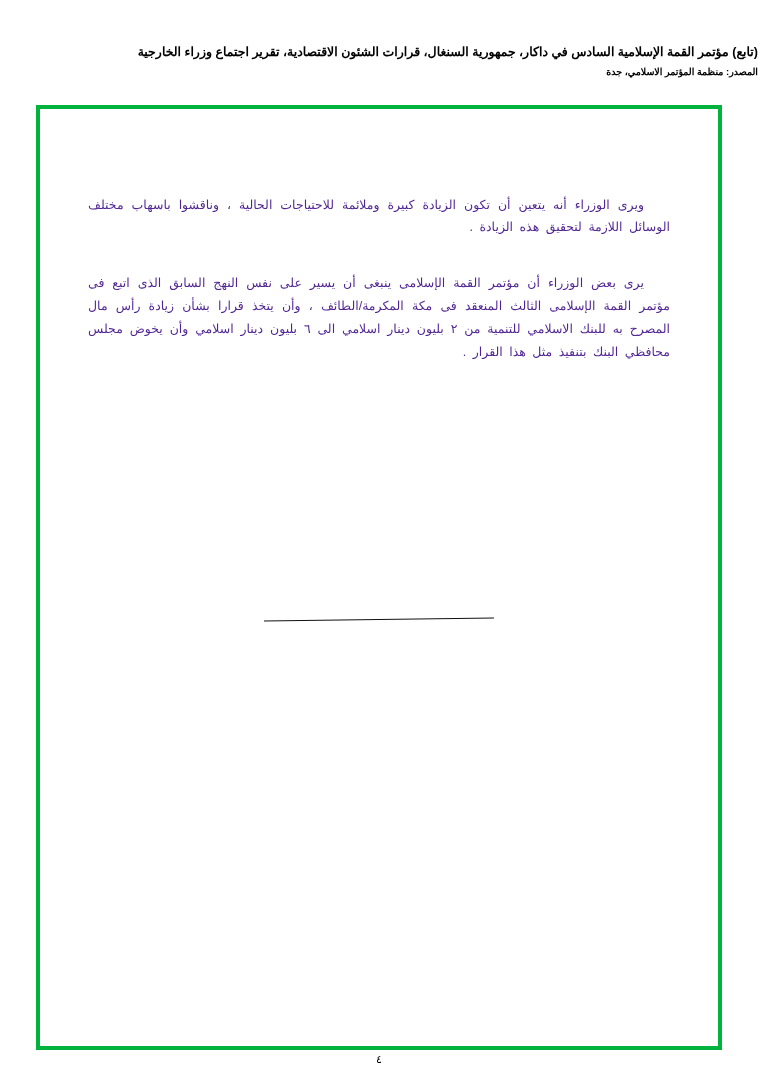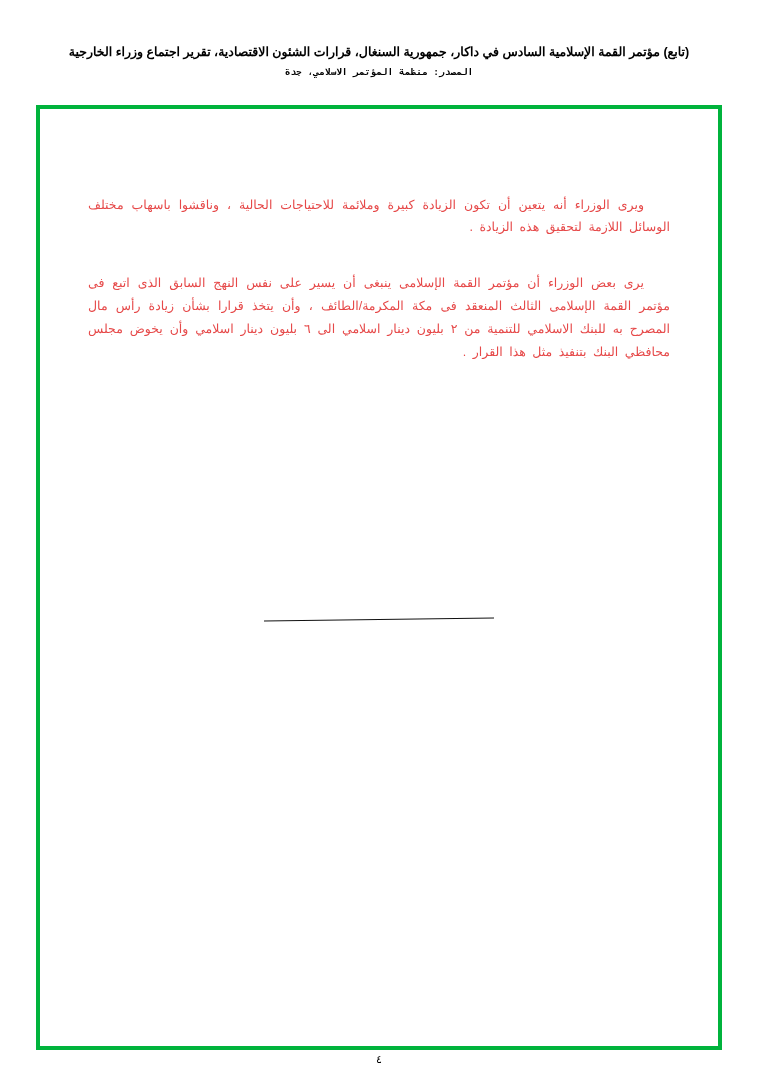--- a/index.html
+++ b/index.html
@@ -21,34 +21,34 @@
     inset: 0;
     background: #ffffff;
   }
 
   
   .doc-header {
     position: absolute;
     top: 44px;
     left: 0;
     right: 0;
-    text-align: center;
+    text-align: right;
     direction: rtl;
   }
   .doc-header .header-line {
     font-family: "Liberation Sans", sans-serif;
     font-weight: bold;
     font-size: 12.5px;
     color: #000;
     letter-spacing: 0px;
     white-space: nowrap;
   }
   .doc-header .source-line {
     margin-top: 7px;
-    font-family: Liberation Mono, monospace;
+    font-family: Liberation Sans, sans-serif;
     font-weight: bold;
     font-size: 9.5px;
     color: #000;
     white-space: nowrap;
   }
 
   
   .frame {
     position: absolute;
     top: 105px;
@@ -69,21 +69,21 @@
     direction: rtl;
     text-align: justify;
   }
   .para {
     margin: 0 0 26px 0;
     font-family: "Liberation Sans", sans-serif;
     font-size: 12.5px;
     line-height: 22px;
     letter-spacing: 1.6px;
     word-spacing: 3px;
-    color: #ef4444;
+    color: #4c1d95;
     text-align: justify;
     text-justify: inter-word;
     filter: contrast(0.92);
   }
   .para.first-indent {
     text-indent: 26px;
   }
   .para.p3 {
     margin-top: 34px;
     line-height: 23px;

